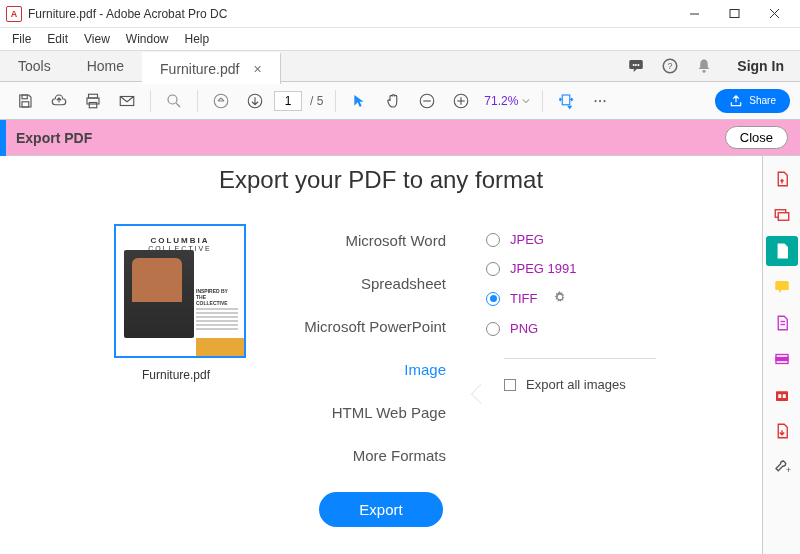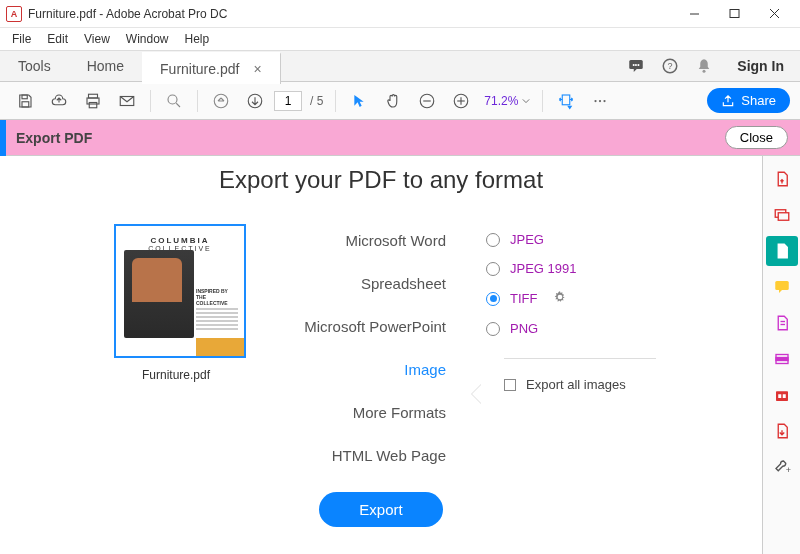--- a/index.html
+++ b/index.html
@@ -26,21 +26,21 @@
   .vt-icon { width: 34px; display:flex;align-items:center;justify-content:center;color:#666;cursor:pointer;}
   .signin { padding: 0 16px; display:flex;align-items:center;font-size:14px;font-weight:600;color:#333;cursor:pointer;}
 
   
   .toolbar { height: 38px; background: #fafafa; border-bottom: 1px solid #ccc; display:flex; align-items:center; padding: 0 10px; gap: 4px; }
   .tbtn { width: 30px; height: 30px; display:flex;align-items:center;justify-content:center;color:#555;cursor:pointer;border-radius:3px;}
   .tb-sep { width:1px; height:22px; background:#ddd; margin:0 4px; }
   .page-input { width:28px; height:20px; text-align:center; border:1px solid #ccc; font-size:12px;}
   .page-of { font-size:12px; color:#666; margin:0 4px;}
   .zoom-lvl { font-size:12px; color:#6d28d9; margin:0 4px; display:flex;align-items:center;gap:4px;cursor:pointer;}
-  .share-btn { margin-left:auto; background:#007aff; color:#fff; border:none; border-radius:14px; padding:5px 14px; font-size:13px; display:flex;align-items:center;gap:6px;cursor:pointer;}
+  .share-btn { margin-left:auto; background:#007aff; color:#fff; border:none; border-radius:14px; padding:5px 14px; font-size:10px; display:flex;align-items:center;gap:6px;cursor:pointer;}
 
   
   .exportbar { height: 36px; background:#f9a8d4; border-bottom:1px solid #ccc; display:flex;align-items:center; padding:0 12px; }
   .exportbar .handle { width:6px; height:36px; background:#0a84ff; margin-right:10px; margin-left:-12px;}
   .exportbar .title { font-size:14px; font-weight:600; color:#444; flex:1;}
   .close-pill { border:1px solid #999; border-radius:14px; padding:3px 14px; font-size:13px; background:#fff; cursor:pointer;}
 
   
   .main { display:flex; height: calc(554px - 28px - 22px - 32px - 38px - 36px); }
   .content { flex:1; overflow:auto; position:relative; padding-top:10px;}
@@ -282,22 +282,22 @@
           <div class="accent"></div>
         </div>
         <div class="thumb-label">Furniture.pdf</div>
       </div>
 
       <div class="fmt-col">
         <div class="fmt">Microsoft Word</div>
         <div class="fmt">Spreadsheet</div>
         <div class="fmt">Microsoft PowerPoint</div>
         <div class="fmt sel">Image</div>
+        <div class="fmt">HTML Web Page</div>
         <div class="fmt">More Formats</div>
-        <div class="fmt">HTML Web Page</div>
       </div>
 
       <div class="opt-col">
         <div class="pointer-notch"></div>
         <div class="radio-row">
             <span class="radio"></span>
             <span>JPEG</span>
           </div>
         <div class="radio-row">
             <span class="radio"></span>

